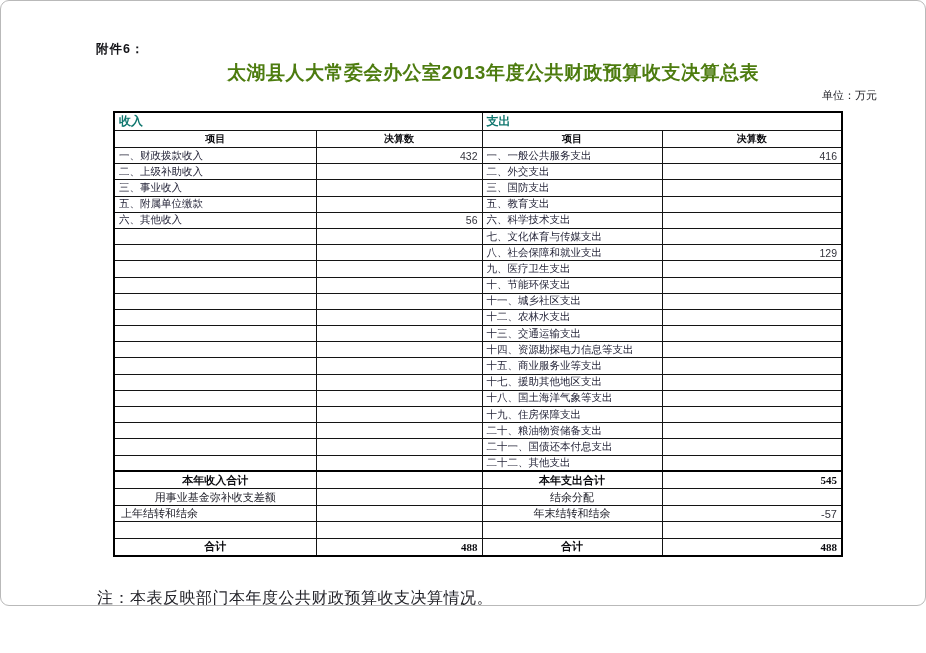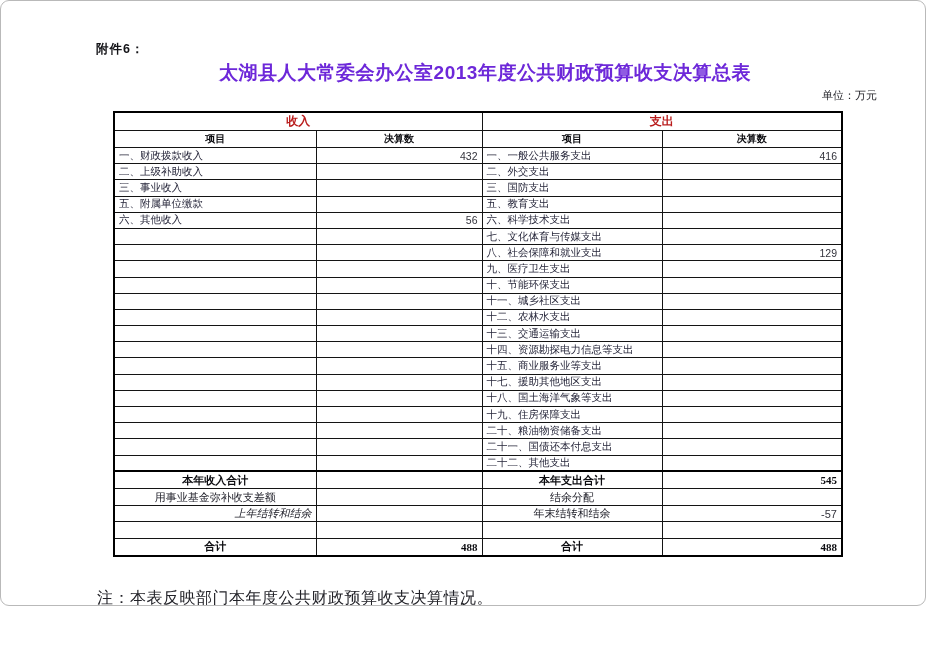--- a/index.html
+++ b/index.html
@@ -17,23 +17,23 @@
     border: 1px solid #b9b9b9;
     border-radius: 9px;
     overflow: hidden;
   }
   .attachment {
     position: absolute; left: 95px; top: 40px;
     font-size: 12.5px; font-weight: bold; color: #141418;
     letter-spacing: 1px;
   }
   .doc-title {
-    position: absolute; left: 120px; top: 59px; width: 728px;
+    position: absolute; left: 128px; top: 59px; width: 728px;
     text-align: center;
-    font-size: 19px; font-weight: bold; color: #6d28d9;
+    font-size: 19px; font-weight: bold; color: #4d7c0f;
     letter-spacing: 0.5px;
   }
   .unit-label {
     position: absolute; left: 0; top: 87px; width: 876px;
     text-align: right;
     font-size: 11px; color: #232329;
   }
   table.budget {
     position: absolute; left: 112px; top: 110px;
     width: 728px;
@@ -42,35 +42,35 @@
   }
   table.budget th, table.budget td {
     border: 1px solid #141414;
     padding: 0 4px;
     overflow: hidden; white-space: nowrap;
     vertical-align: middle;
   }
   table.budget { border: 2px solid #000; }
   th.section-head {
     height: 17px; font-size: 12px; font-weight: bold;
-    text-align: center; color: #b91c1c;
+    text-align: left; color: #0f766e;
   }
   th.col-head {
     height: 17px; font-size: 10px; font-weight: bold;
     text-align: center; color: #0c0c10;
   }
   .data-row td { height: 16.2px; font-size: 10.5px; }
   td.item { text-align: left; color: #26263a; }
   td.num  { text-align: right; color: #33333c; }
   .summary-row td { height: 16.5px; font-size: 11px; }
   .summary-row td.item { text-align: center; color: #1c1c26; }
   .summary-row.bold td { font-weight: bold; height: 17.5px; color: #0c0c10; font-family: Liberation Serif, serif; }
   .summary-row.thick-top td { border-top: 2.5px solid #000; }
   
-  tbody.summary tr:nth-child(3) td:first-child { text-align: right; padding-left: 6px; font-style: italic; }
+  tbody.summary tr:nth-child(3) td:first-child { text-align: left; padding-left: 6px; }
   .footnote {
     position: absolute; left: 96px; top: 587px;
     font-size: 16px; color: #232329; letter-spacing: 0.5px;
   }
   .page-number {
     position: absolute; left: 112px; top: 600px; width: 700px;
     text-align: center; font-size: 11.5px; color: #141418;
   }
 </style>
 </head>

